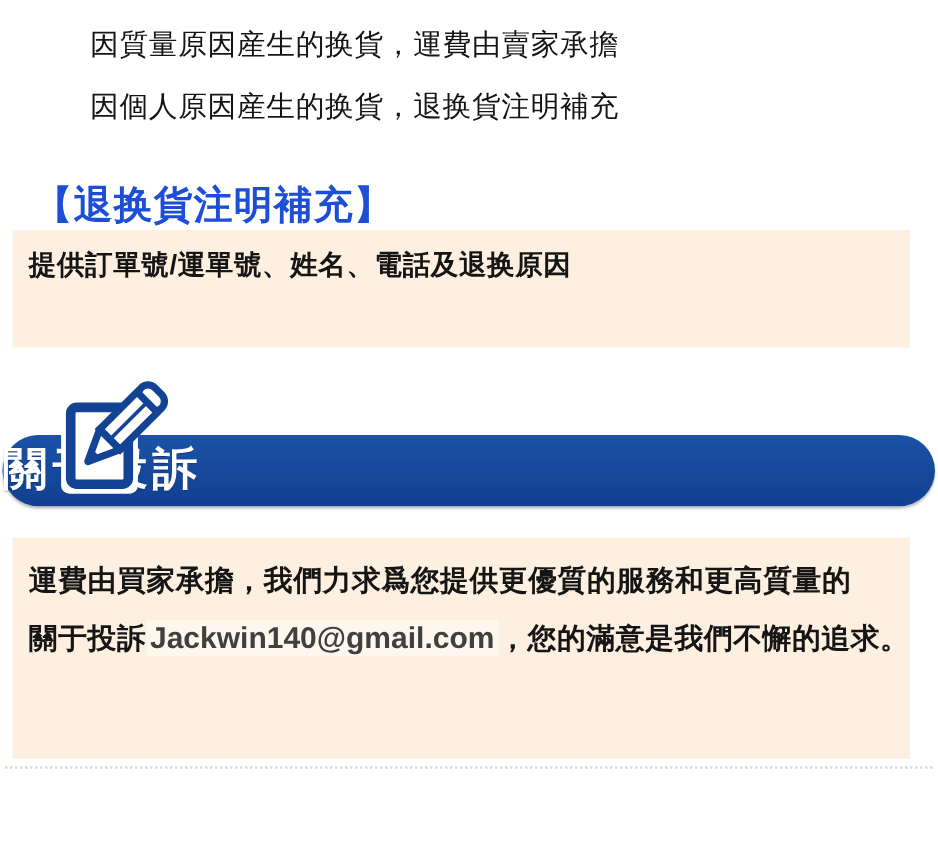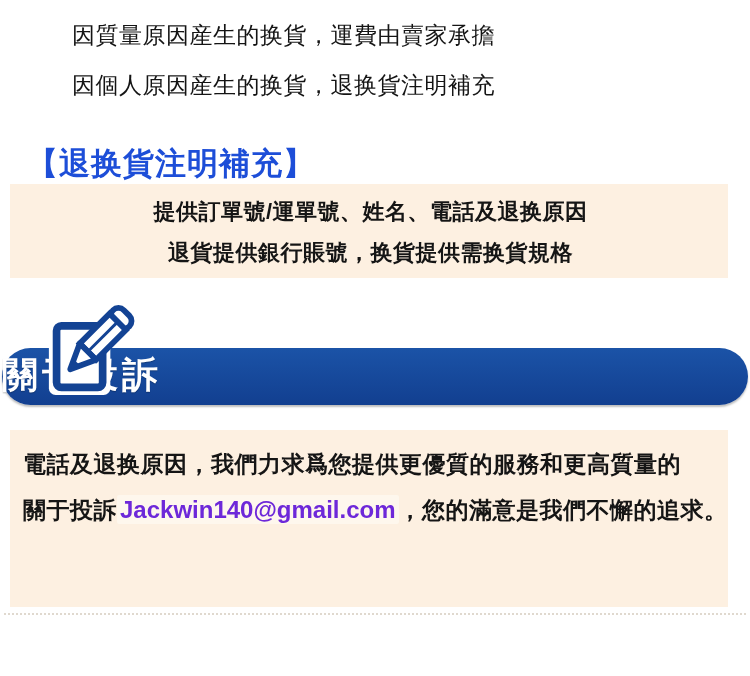--- a/index.html
+++ b/index.html
@@ -16,21 +16,21 @@
   .note2{top:70px;}
   .section-heading{
     position:absolute;left:27px;top:132px;font-size:31px;font-weight:700;
     color:#1d4ed8;white-space:nowrap;letter-spacing:1px;margin-top:11px;
   }
   .cream-panel{
     position:absolute;left:10px;width:718px;background:#fdf0e1;
     box-sizing:border-box;
   }
   .panel-return{
-    top:184px;height:94px;padding:7px 10px 0 13px;text-align:center;
+    top:184px;height:94px;padding:7px 10px 0 13px;
   }
   .panel-return .pline{
     font-size:22px;font-weight:700;line-height:41px;white-space:nowrap;
     color:#151515;letter-spacing:0.5px;
   }
   .banner{
     position:absolute;left:2px;right:2px;top:348px;height:57px;
     background:linear-gradient(#1b53a7,#123f90);
     border-radius:29px;
     box-shadow:0 2px 2px rgba(70,70,70,0.35);
@@ -45,40 +45,39 @@
     position:absolute;left:46px;top:296px;width:96px;height:104px;
   }
   .panel-complaint{
     top:430px;height:177px;padding:11px 8px 0 13px;
   }
   .panel-complaint .pline{
     font-size:23px;font-weight:700;line-height:46px;white-space:nowrap;
     color:#151515;letter-spacing:0.5px;
   }
   .email-link{
-    color:#6d28d9;font-size:24px;font-weight:700;letter-spacing:0;
+    color:#404040;font-size:24px;font-weight:700;letter-spacing:0;
     text-decoration:none;background:rgba(255,250,243,0.65);
     padding:1px 3px;border-radius:2px;
   }
   .dotted-divider{
     position:absolute;left:4px;right:4px;top:613px;height:0;
     border-top:2px dotted #d3cabb;opacity:0.7;
   }
 </style>
 </head>
 <body>
 
 <div class="note note1">因質量原因産生的换貨，運費由賣家承擔</div>
 <div class="note note2">因個人原因産生的换貨，退换貨注明補充</div>
 
 <div class="section-heading">【退换貨注明補充】</div>
 
 <div class="cream-panel panel-return">
   <div class="pline">提供訂單號/運單號、姓名、電話及退换原因</div>
-  <div class="pline">退貨提供銀行賬號，换貨提供需换貨規格</div>
 </div>
 
 <div class="banner">
   <span class="banner-title">關于投訴</span>
 </div>
 
 <svg class="banner-icon" viewBox="0 0 100 104" aria-hidden="true">
 
   <rect x="3" y="21" width="64" height="80" rx="7" fill="#ffffff"></rect>
 
@@ -87,19 +86,19 @@
   <g transform="rotate(45 50 48)">
     <rect x="39" y="1" width="24" height="16" rx="8" fill="#ffffff" stroke="#134394" stroke-width="6"></rect>
     <rect x="39" y="14" width="24" height="44" fill="#ffffff" stroke="#134394" stroke-width="6"></rect>
     <line x1="51" y1="16" x2="51" y2="56" stroke="#134394" stroke-width="3"></line>
     <path d="M39,58 L63,58 L51,84 Z" fill="#ffffff" stroke="#134394" stroke-width="6" stroke-linejoin="round"></path>
     <path d="M46.5,74 L55.5,74 L51,84 Z" fill="#134394"></path>
   </g>
 </svg>
 
 <div class="cream-panel panel-complaint">
-  <div class="pline">電話及退换原因，我們力求爲您提供更優質的服務和更高質量的</div>
+  <div class="pline">運費由買家承擔，我們力求爲您提供更優質的服務和更高質量的</div>
   <div class="pline">
     <span>關于投訴</span><a href="#" class="email-link">Jackwin140@gmail.com</a><span>，您的滿意是我們不懈的追求。</span>
   </div>
 </div>
 
 <div class="dotted-divider"></div>
 
 </body></html>

